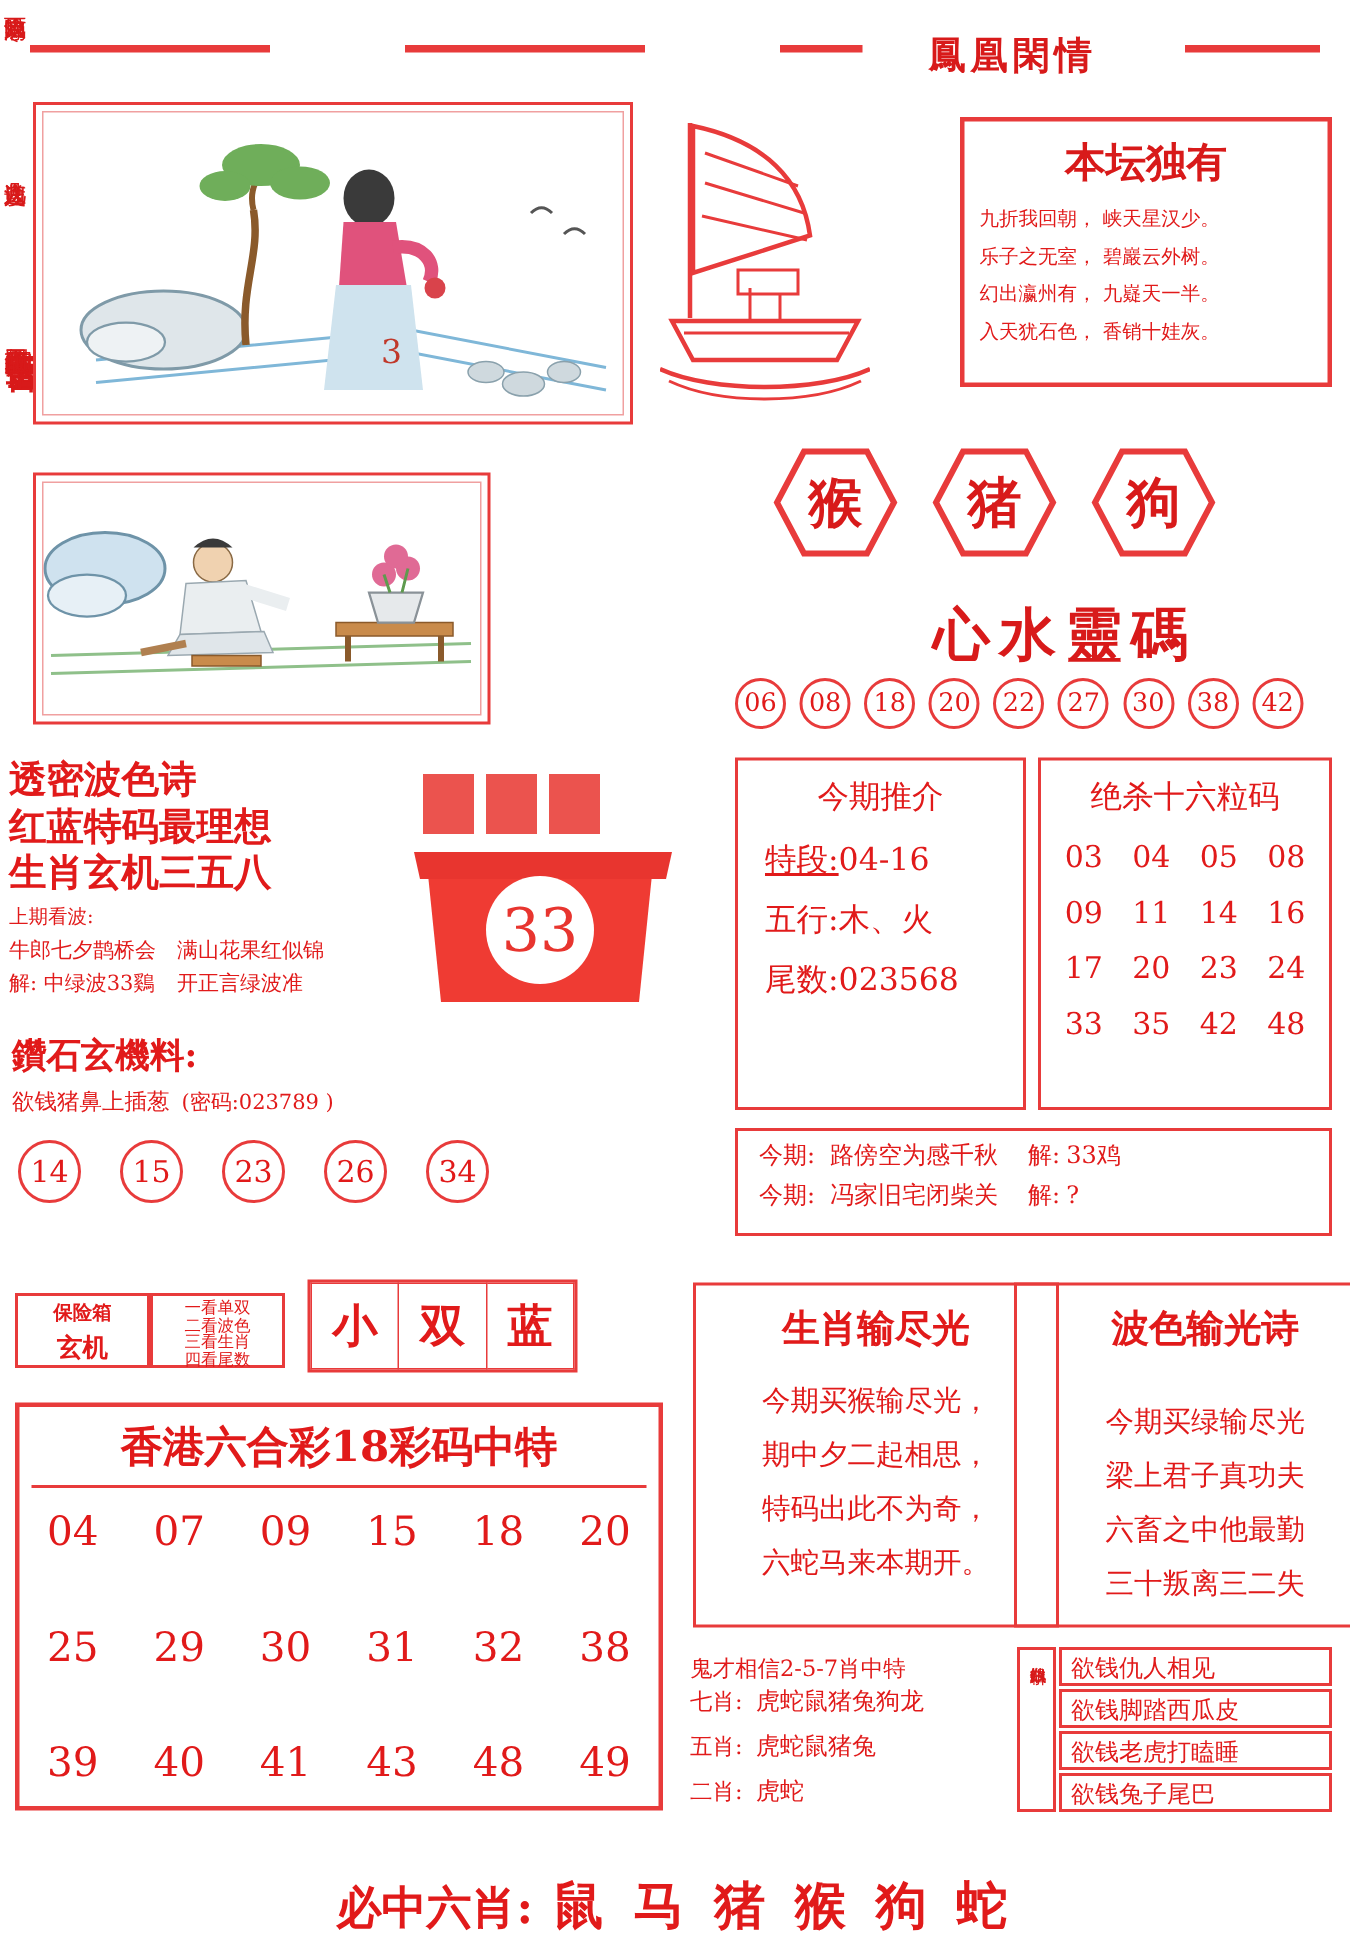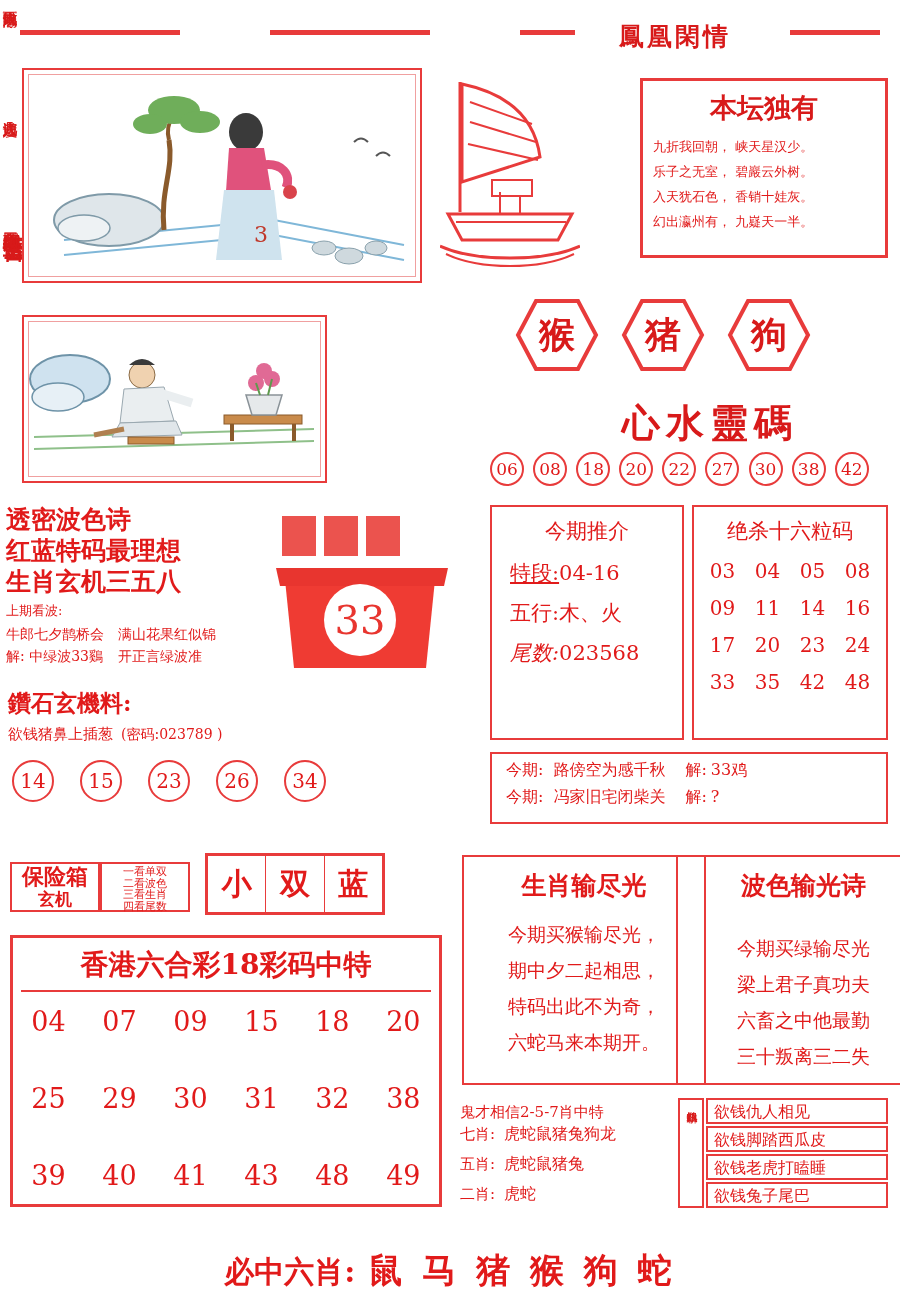--- a/index.html
+++ b/index.html
@@ -142,22 +142,22 @@
       </g>
     </svg>
   </div>
   <div class="vtext bold" style="left:545px;top:100px;font-size:22px;">金言玉语</div>
 
   <div class="bx3" style="left:640px;top:78px;width:248px;height:180px;">
     <div class="ctr bold serif" style="font-size:27px;margin-top:9px;color:#d81a1a;">本坛独有</div>
     <div style="margin:8px 10px 0 10px;">
       <div class="serif" style="font-size:13px;line-height:25px;">九折我回朝，  峡天星汉少。</div>
       <div class="serif" style="font-size:13px;line-height:25px;">乐子之无室，  碧巖云外树。</div>
+      <div class="serif" style="font-size:13px;line-height:25px;">幻出瀛州有，  九嶷天一半。</div>
       <div class="serif" style="font-size:13px;line-height:25px;">入天犹石色，  香销十娃灰。</div>
-      <div class="serif" style="font-size:13px;line-height:25px;">幻出瀛州有，  九嶷天一半。</div>
     </div>
   </div>
 
   <div class="hexwrap" style="left:515px;top:298px;">
     <div class="hex">
       <svg width="84" height="74" viewBox="0 0 84 74">
           <polygon points="21,3 63,3 81,37 63,71 21,71 3,37" fill="none" stroke="#e83b3b" stroke-width="4"></polygon>
         </svg>
       <span>猴</span>
     </div>
@@ -260,21 +260,21 @@
       <rect x="90" y="8" width="34" height="40" fill="#e8352f" opacity="0.85"></rect>
       <path d="M8 62 L160 62 L150 160 L18 160 Z" fill="#ef3b33"></path>
       <path d="M0 60 L172 60 L168 78 L4 78 Z" fill="#e8352f"></path>
       <circle cx="84" cy="112" r="36" fill="#ffffff"></circle>
       <text x="84" y="126" font-size="40" fill="#e8352f" text-anchor="middle" font-family="DejaVu Serif, serif">33</text>
     </svg>
   </div>
   <div style="position:absolute;left:0;top:0;width:0;height:0;overflow:hidden;">33</div>
 
   <div class="bx" style="left:10px;top:862px;width:90px;height:50px;">
-    <div class="serif bold ctr" style="font-size:22px;line-height:24px;">保险箱</div>
+    <div class="serif bold ctr" style="font-size:13px;line-height:24px;">保险箱</div>
     <div class="serif bold ctr" style="font-size:17px;line-height:22px;">玄机</div>
   </div>
   <div class="bx" style="left:100px;top:862px;width:90px;height:50px;padding:2px 0;">
     <div class="serif ctr" style="font-size:11px;line-height:11.5px;">一看单双</div>
     <div class="serif ctr" style="font-size:11px;line-height:11.5px;">二看波色</div>
     <div class="serif ctr" style="font-size:11px;line-height:11.5px;">三看生肖</div>
     <div class="serif ctr" style="font-size:11px;line-height:11.5px;">四看尾数</div>
   </div>
   <div class="bx" style="left:205px;top:853px;width:180px;height:62px;">
     <table class="gridtbl" style="width:100%;height:100%;">
@@ -324,21 +324,21 @@
     <div style="margin:14px 0 0 18px;">
       <div style="display:flex;align-items:baseline;margin-bottom:12px;">
         <span class="serif" style="font-size:21px;text-decoration:underline;">特段:</span>
         <span class="serif" style="font-size:21px;">04-16</span>
       </div>
       <div style="display:flex;align-items:baseline;margin-bottom:12px;">
         <span class="serif" style="font-size:21px;">五行:</span>
         <span class="serif" style="font-size:21px;">木、火</span>
       </div>
       <div style="display:flex;align-items:baseline;margin-bottom:12px;">
-        <span class="serif" style="font-size:21px;font-style:italic;">尾数:</span>
+        <span class="serif" style="font-size:21px;">尾数:</span>
         <span class="serif" style="font-size:21px;">023568</span>
       </div>
     </div>
   </div>
 
   <div class="bx" style="left:692px;top:505px;width:196px;height:235px;">
     <div class="ctr serif" style="font-size:21px;margin-top:10px;">绝杀十六粒码</div>
     <div style="margin:14px 6px 0 6px;">
       <div style="display:flex;margin-bottom:13px;">
         <span class="serif ctr" style="width:25%;font-size:20px;">03</span>

